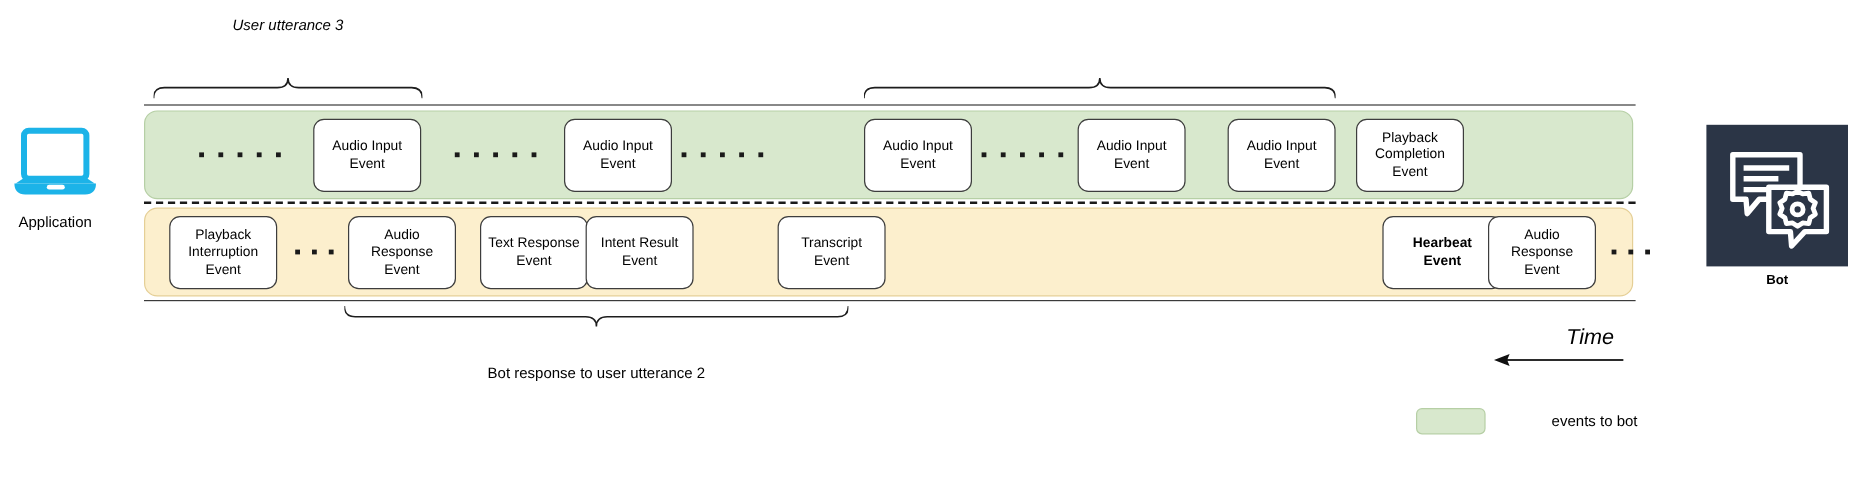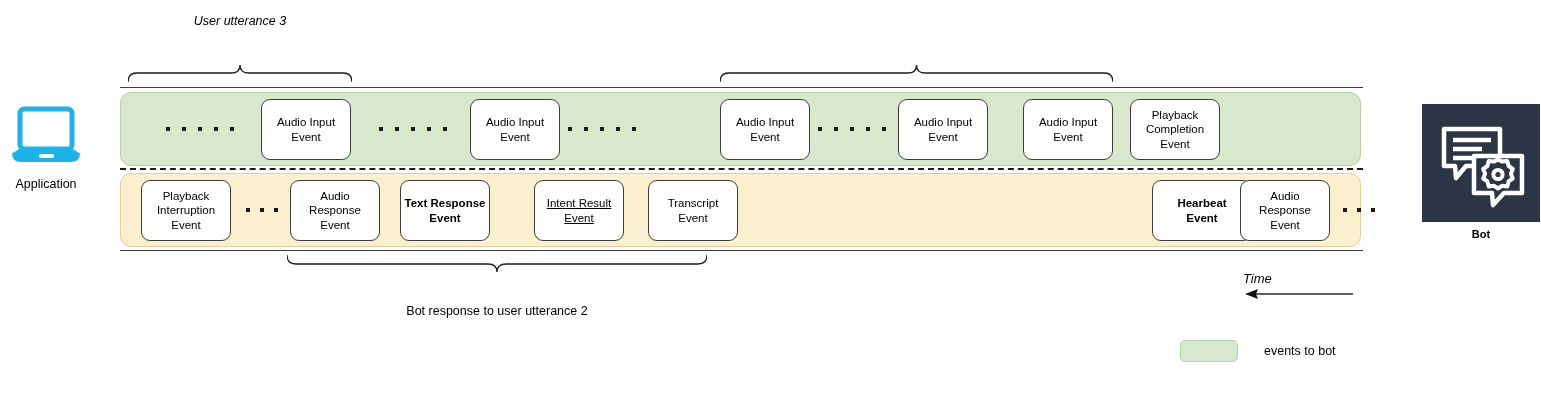--- a/index.html
+++ b/index.html
@@ -125,28 +125,29 @@
     font-size: 12.5px;
     color: #000000;
     white-space: nowrap;
     text-align: center;
   }
 
   
   #time-arrow-group { position: absolute; left: 1243px; top: 272px; width: 110px; }
   #time-arrow-label {
     font-style: italic;
-    font-size: 13px;
+    font-size: 18px;
+    text-align: right;
     color: #000;
     padding-right: 8px;
     line-height: 1.1;
   }
 
   
-  .legend-row { position: absolute; display: flex; align-items: center; }
+  .legend-row { position: absolute; display: flex; align-items: center; gap: 29px; }
   .legend-swatch {
     width: 58px;
     height: 22px;
     border-radius: 5px;
     box-sizing: border-box;
   }
   .legend-text {
     font-size: 12.5px;
     color: #000;
     margin-left: 26px;
@@ -244,23 +245,23 @@
 Interruption
 Event</div>
       <div class="dots" style="left: 246px; top: 208px; width: 32px; justify-content: space-between;">
         <span class="dot"></span>
         <span class="dot"></span>
         <span class="dot"></span>
       </div>
       <div class="evt evt-yellow" style="left: 290px; width: 90px;">Audio
 Response
 Event</div>
-      <div class="evt evt-yellow" style="left: 400px; width: 90px; font-weight: bold;">Text Response
-Event</div>
-      <div class="evt evt-yellow" style="left: 534px; width: 90px; text-decoration: underline;">Intent Result
+      <div class="evt evt-yellow" style="left: 400px; width: 90px;">Text Response
+Event</div>
+      <div class="evt evt-yellow" style="left: 488px; width: 90px;">Intent Result
 Event</div>
       <div class="evt evt-yellow" style="left: 620px; width: 90px; margin-left: 28px;">Transcript
 Event</div>
       <div class="evt evt-yellow" style="left: 1152px; width: 100px; font-weight: bold;">Hearbeat
 Event</div>
       <div class="evt evt-yellow" style="left: 1240px; width: 90px;">Audio
 Response
 Event</div>
       <div class="dots" style="left: 1343px; top: 208px; width: 32px; justify-content: space-between;">
         <span class="dot"></span>

